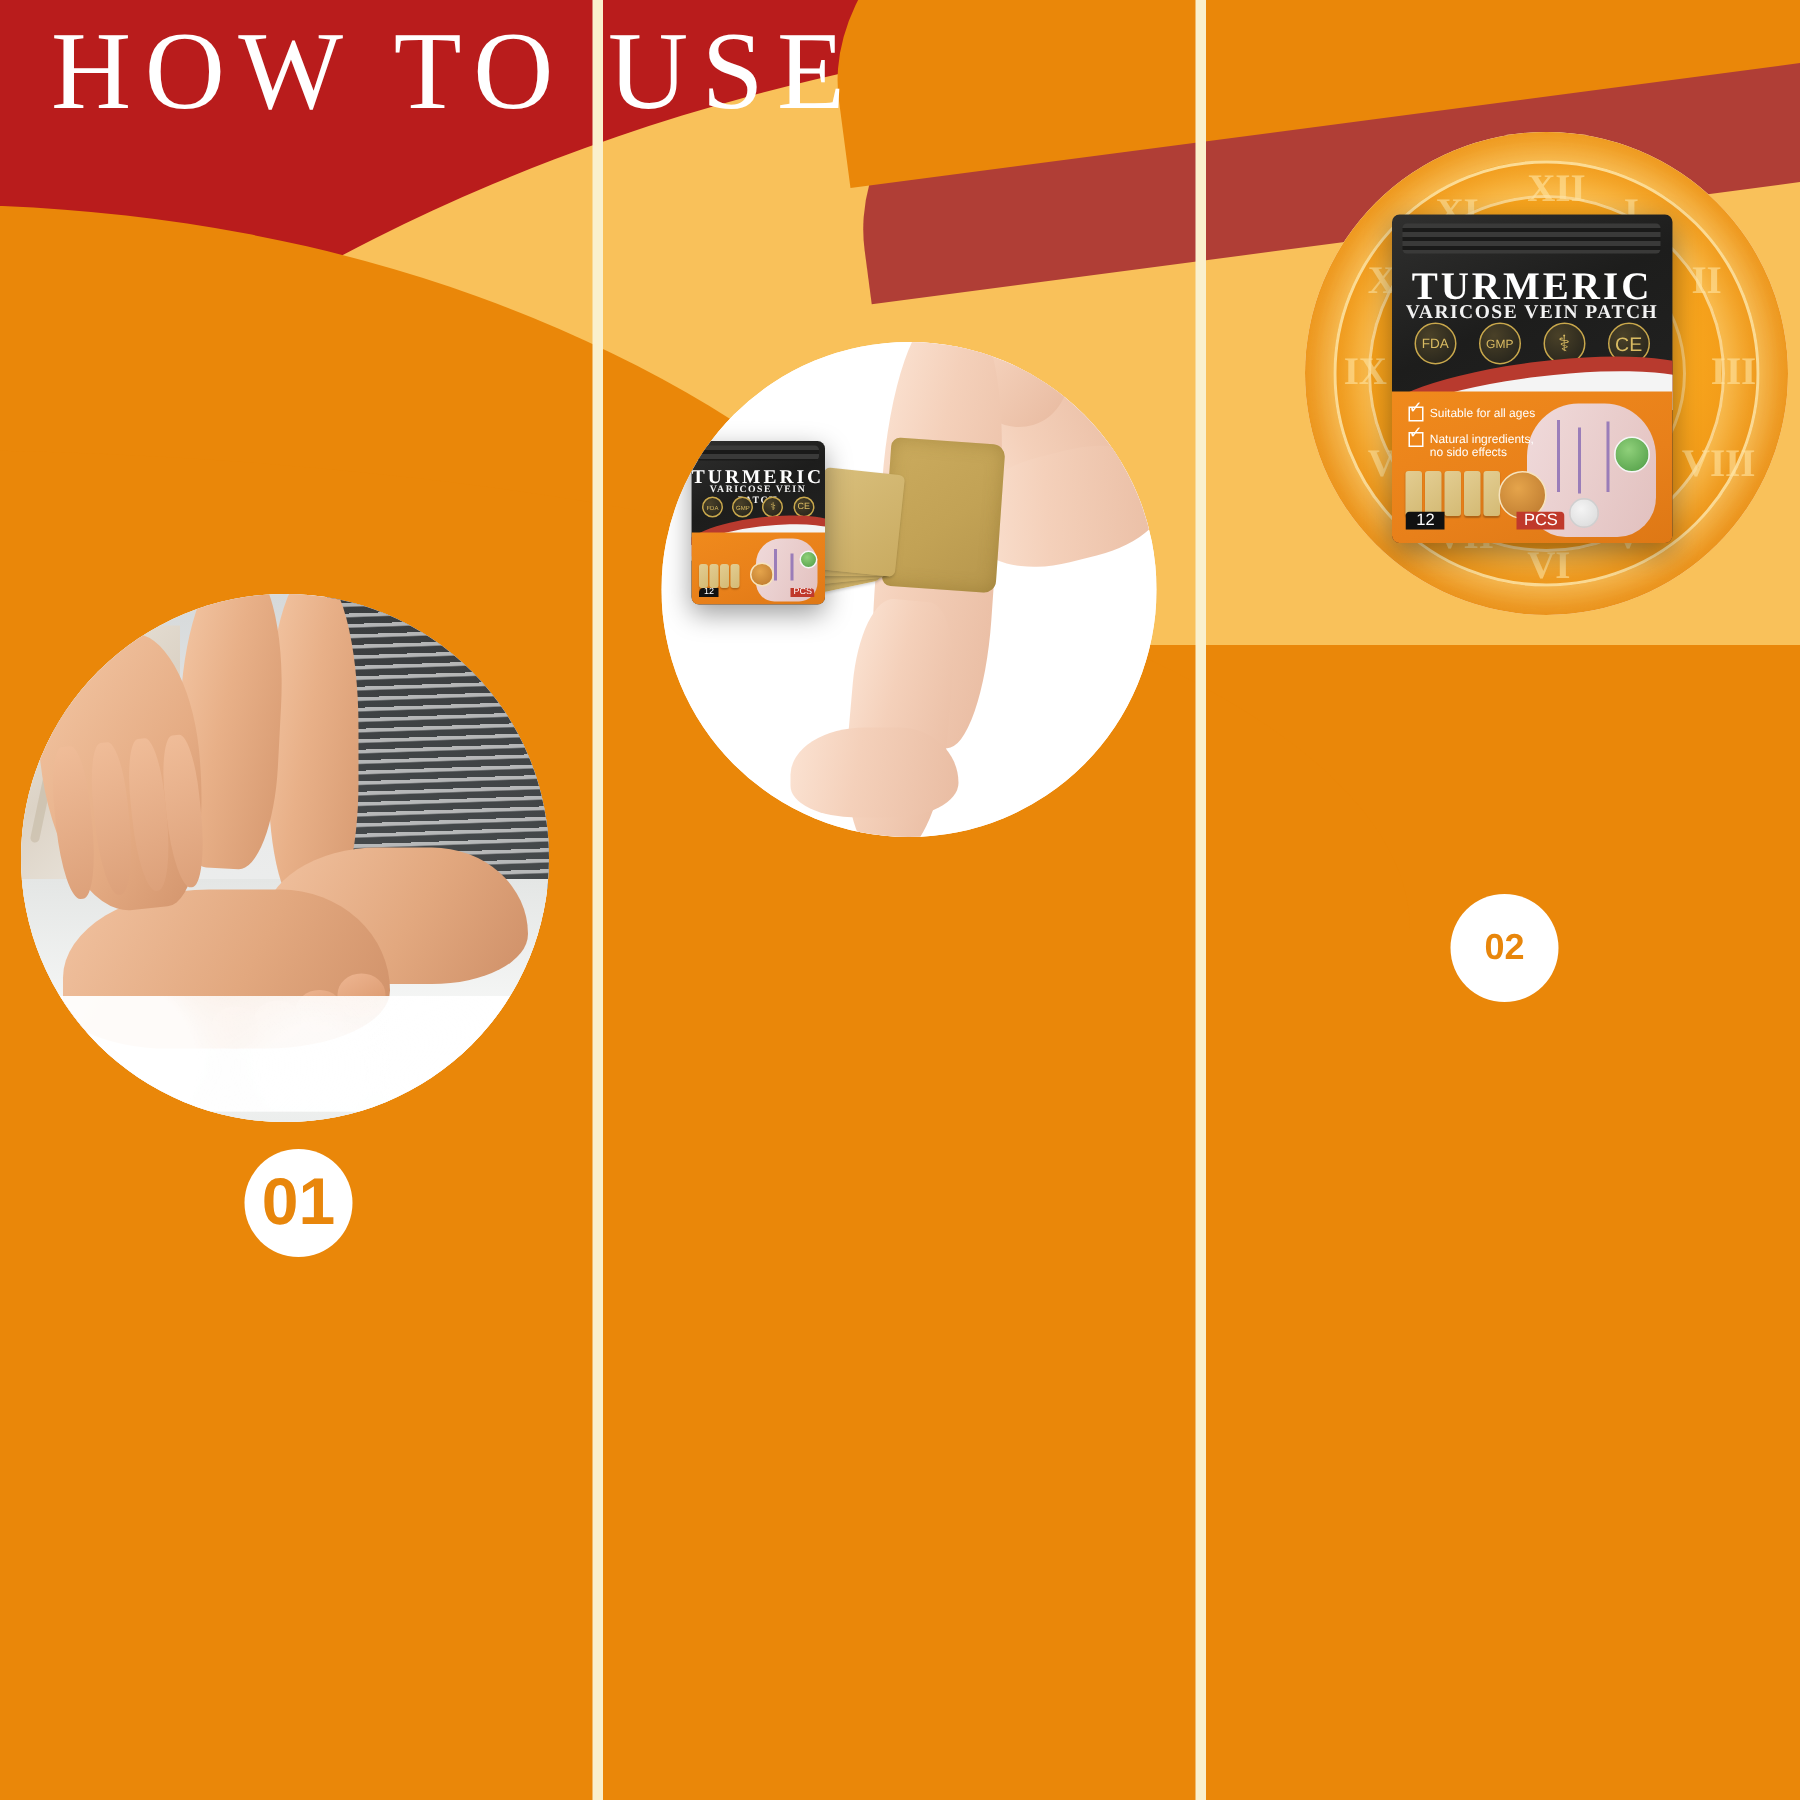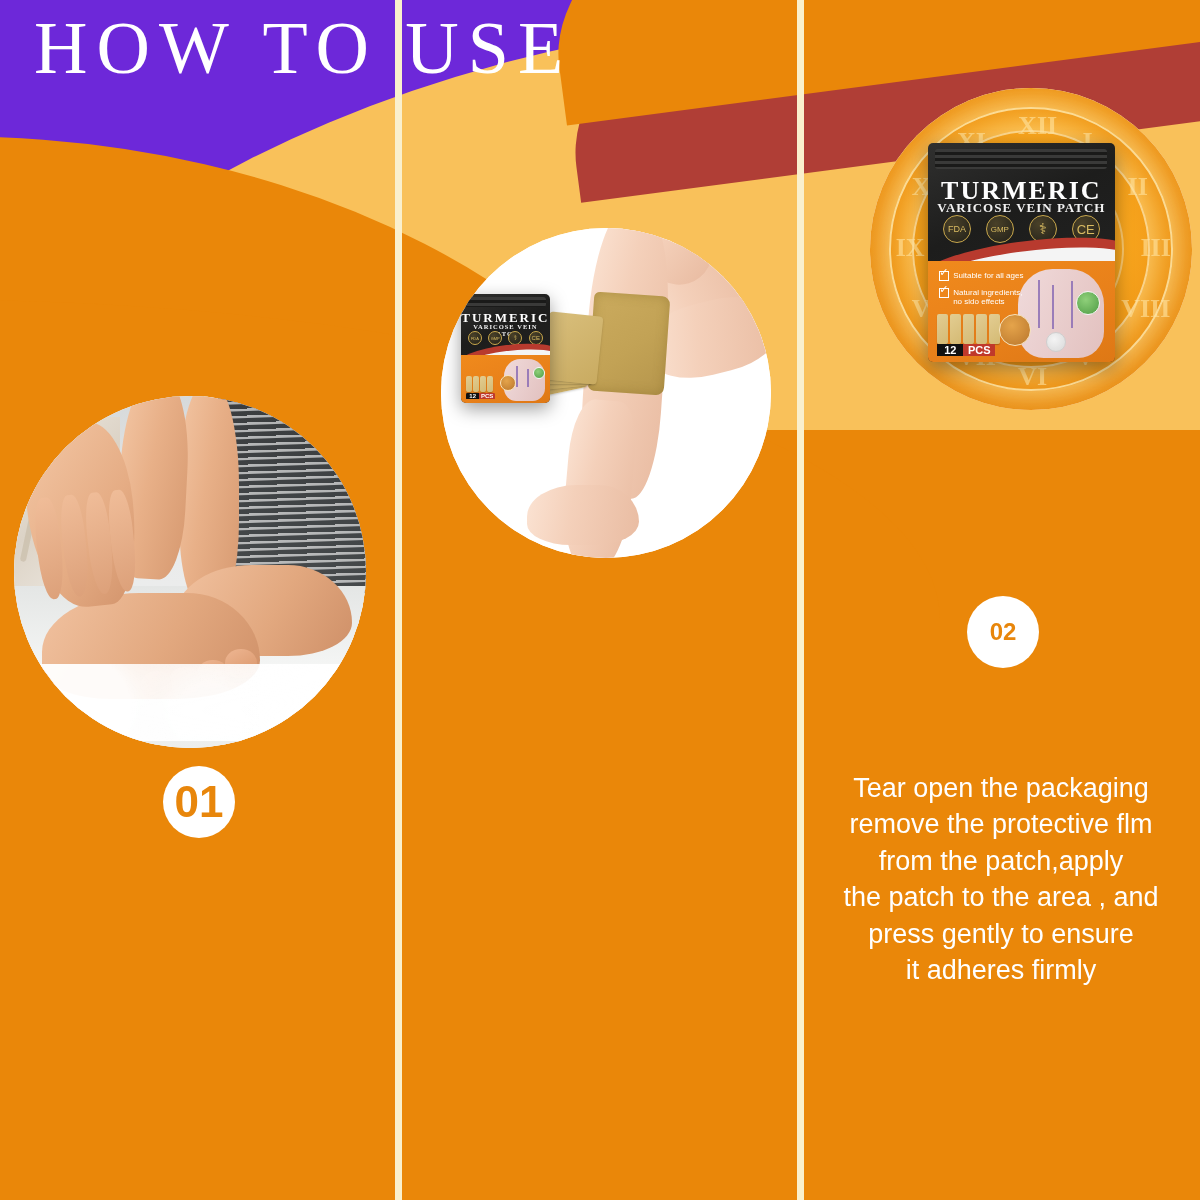--- a/index.html
+++ b/index.html
@@ -7,21 +7,21 @@
     background: #ffffff;
   }
   body {
     font-family: "Liberation Sans", sans-serif;
   }
   #poster {
     position: relative;
     width: 1200px;
     height: 1200px;
     overflow: hidden;
-    background: #6d28d9;
+    background: #b91c1c;
   }
 
   
   .bg-layer { position: absolute; inset: 0; overflow: hidden; }
 
   .cream-swoosh {
     position: absolute;
     left: -180px;
     top: 40px;
     width: 1620px;
@@ -340,24 +340,24 @@
     background: radial-gradient(circle at 40% 35%, #e5a44b, #b9762c);
     border:1.5px solid #f6e3bd;
   }
   .pkg-leaf {
     position:absolute; border-radius:50%;
     background: radial-gradient(circle at 40% 35%, #8fd07a, #4e9b44);
     border:1.5px solid #f6f6f6;
   }
   .pcs-badge {
     position:absolute;
-    display:flex; align-items:center;
+    display:flex; align-items:flex-start;
     border-radius:3px; overflow:hidden;
     font-family:"Liberation Sans", sans-serif;
-    font-weight:700; color:#ffffff;
+    font-weight:400; color:#ffffff;gap:48px;
   }
   .pcs-num { background:#111111; display:flex; align-items:center; justify-content:center; }
   .pcs-txt { background:#C0392B; display:flex; align-items:center; justify-content:center; }
 
   
   .step-badge {
     position:absolute;
     border-radius:50%;
     background:#ffffff;
     color:#E8860B;
@@ -485,26 +485,20 @@
             <div class="pcs-badge" style="left:6%;bottom:4%;height:9px;font-size:6px;">
               <div class="pcs-num" style="width:13px;">12</div>
               <div class="pcs-txt" style="width:16px;">PCS</div>
             </div>
           </div>
         </div>
       </div>
     </div>
 
     <div class="step-badge sb2">02</div>
-    <div class="caption cap2">Tear open the packaging
-remove the protective flm
-from the patch,apply
-the patch to the area , and
-press gently to ensure
-it adheres firmly</div>
   </div>
 
   <div class="col col-3">
 
     <div class="photo-circle c3">
       <div class="clock-scene">
         <div class="clock-ring cr1"></div>
         <div class="clock-ring cr2"></div>
         <div class="clock-ring cr3"></div>
 

